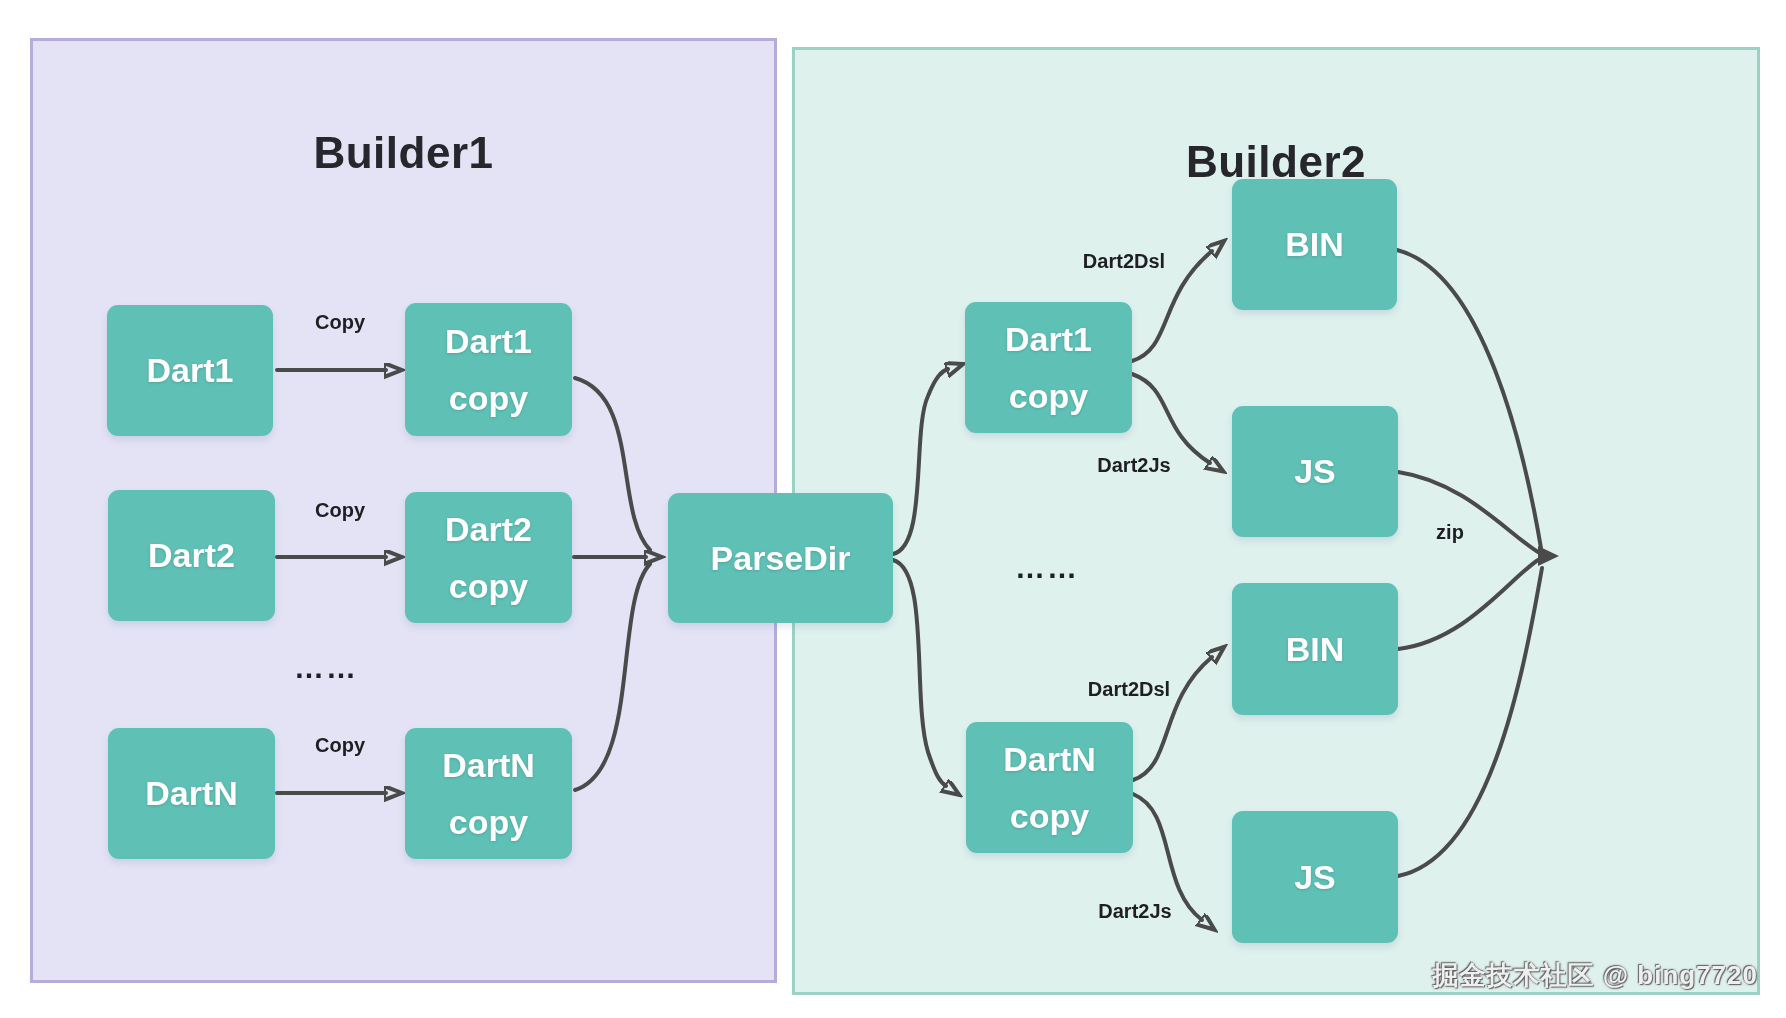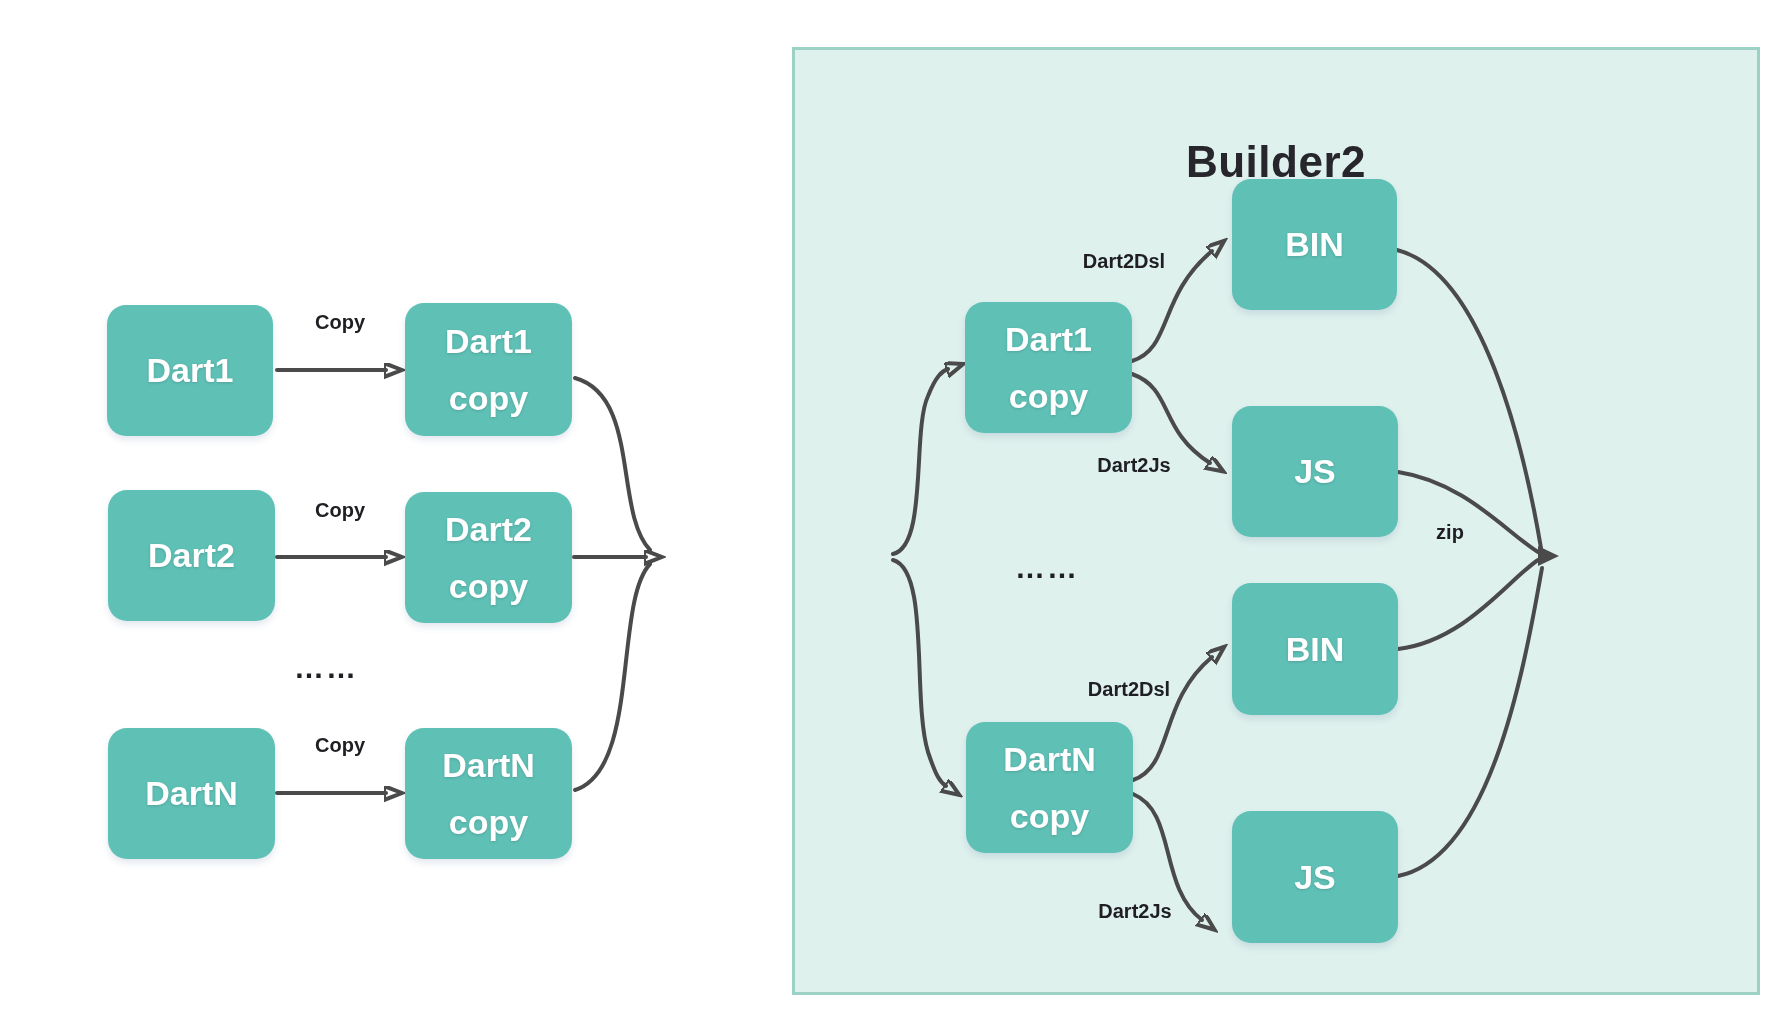--- a/index.html
+++ b/index.html
@@ -13,21 +13,21 @@
             background:var(--builder1_bg,#E4E3F5);border-color:var(--builder1_border,#B5ACDB);}
   .panel.b2{left:792px;top:35px;width:968px;height:948px;
             background:var(--builder2_bg,#DFF1ED);border-color:var(--builder2_border,#9CD1C6);margin-top:12px;}
   .panel-title{
     position:absolute;top:50px;left:0;width:100%;text-align:center;
     font-size:44px;letter-spacing:0.5px;color:var(--title_text,#26262C);
   }
   
   .node{
     position:absolute;display:flex;flex-direction:column;align-items:center;justify-content:center;
-    background:var(--node_fill,#5FC0B6);border-radius:19px;
+    background:var(--node_fill,#5FC0B6);border-radius:11px;
     color:var(--node_text,#FFFFFF);font-size:34px;line-height:57px;text-align:center;
     box-shadow:0 4px 7px rgba(60,90,140,0.14);
     text-shadow:0 1px 3px rgba(0,0,0,0.15);
   }
   .n-dart1       {left:107px;top:305px;width:166px;height:131px;}
   .n-dart1-copy  {left:405px;top:303px;width:167px;height:133px;}
   .n-dart2       {left:108px;top:490px;width:167px;height:131px;}
   .n-dart2-copy  {left:405px;top:492px;width:167px;height:131px;}
   .n-dartn       {left:108px;top:728px;width:167px;height:131px;}
   .n-dartn-copy  {left:405px;top:728px;width:167px;height:131px;}
@@ -65,20 +65,23 @@
     text-shadow:-1px -1px 1px rgba(80,80,80,0.85),1px 1px 1px rgba(80,80,80,0.85),
                  0 0 3px rgba(90,90,90,0.6);
     letter-spacing:1px;
   }
 </style>
 </head>
 <body>
 
 <div class="stage">
 
+  <section class="panel b1">
+    <h2 class="panel-title">Builder1</h2>
+  </section>
   <section class="panel b2">
     <h2 class="panel-title">Builder2</h2>
   </section>
 
   <svg class="edges" viewBox="0 0 1786 1018">
     <defs>
       <marker id="ah" markerWidth="22" markerHeight="18" refX="2" refY="7" orient="auto" markerUnits="userSpaceOnUse">
         <path d="M0,0 L18,7 L0,14 Z" fill="#4A4A4A" stroke="none"></path>
       </marker>
     </defs>
@@ -121,20 +124,23 @@
     <span>Dart2</span>
     <span>copy</span>
   </div>
   <div class="node n-dartn">
     <span>DartN</span>
   </div>
   <div class="node n-dartn-copy">
     <span>DartN</span>
     <span>copy</span>
   </div>
+  <div class="node n-parsedir">
+    <span>ParseDir</span>
+  </div>
 
   <div class="node n-b2-dart1-copy">
     <span>Dart1</span>
     <span>copy</span>
   </div>
   <div class="node n-bin-top">
     <span>BIN</span>
   </div>
   <div class="node n-js-top">
     <span>JS</span>
@@ -154,14 +160,15 @@
   <div class="lbl l-copy2">Copy</div>
   <div class="lbl l-copy3">Copy</div>
   <div class="lbl l-dots1">……</div>
   <div class="lbl l-d2dsl-top">Dart2Dsl</div>
   <div class="lbl l-d2js-top">Dart2Js</div>
   <div class="lbl l-dots2">……</div>
   <div class="lbl l-d2dsl-bot">Dart2Dsl</div>
   <div class="lbl l-d2js-bot">Dart2Js</div>
   <div class="lbl l-zip">zip</div>
 
+  <div class="watermark">掘金技术社区 @ bing7720</div>
 
 </div>
 
 </body></html>

